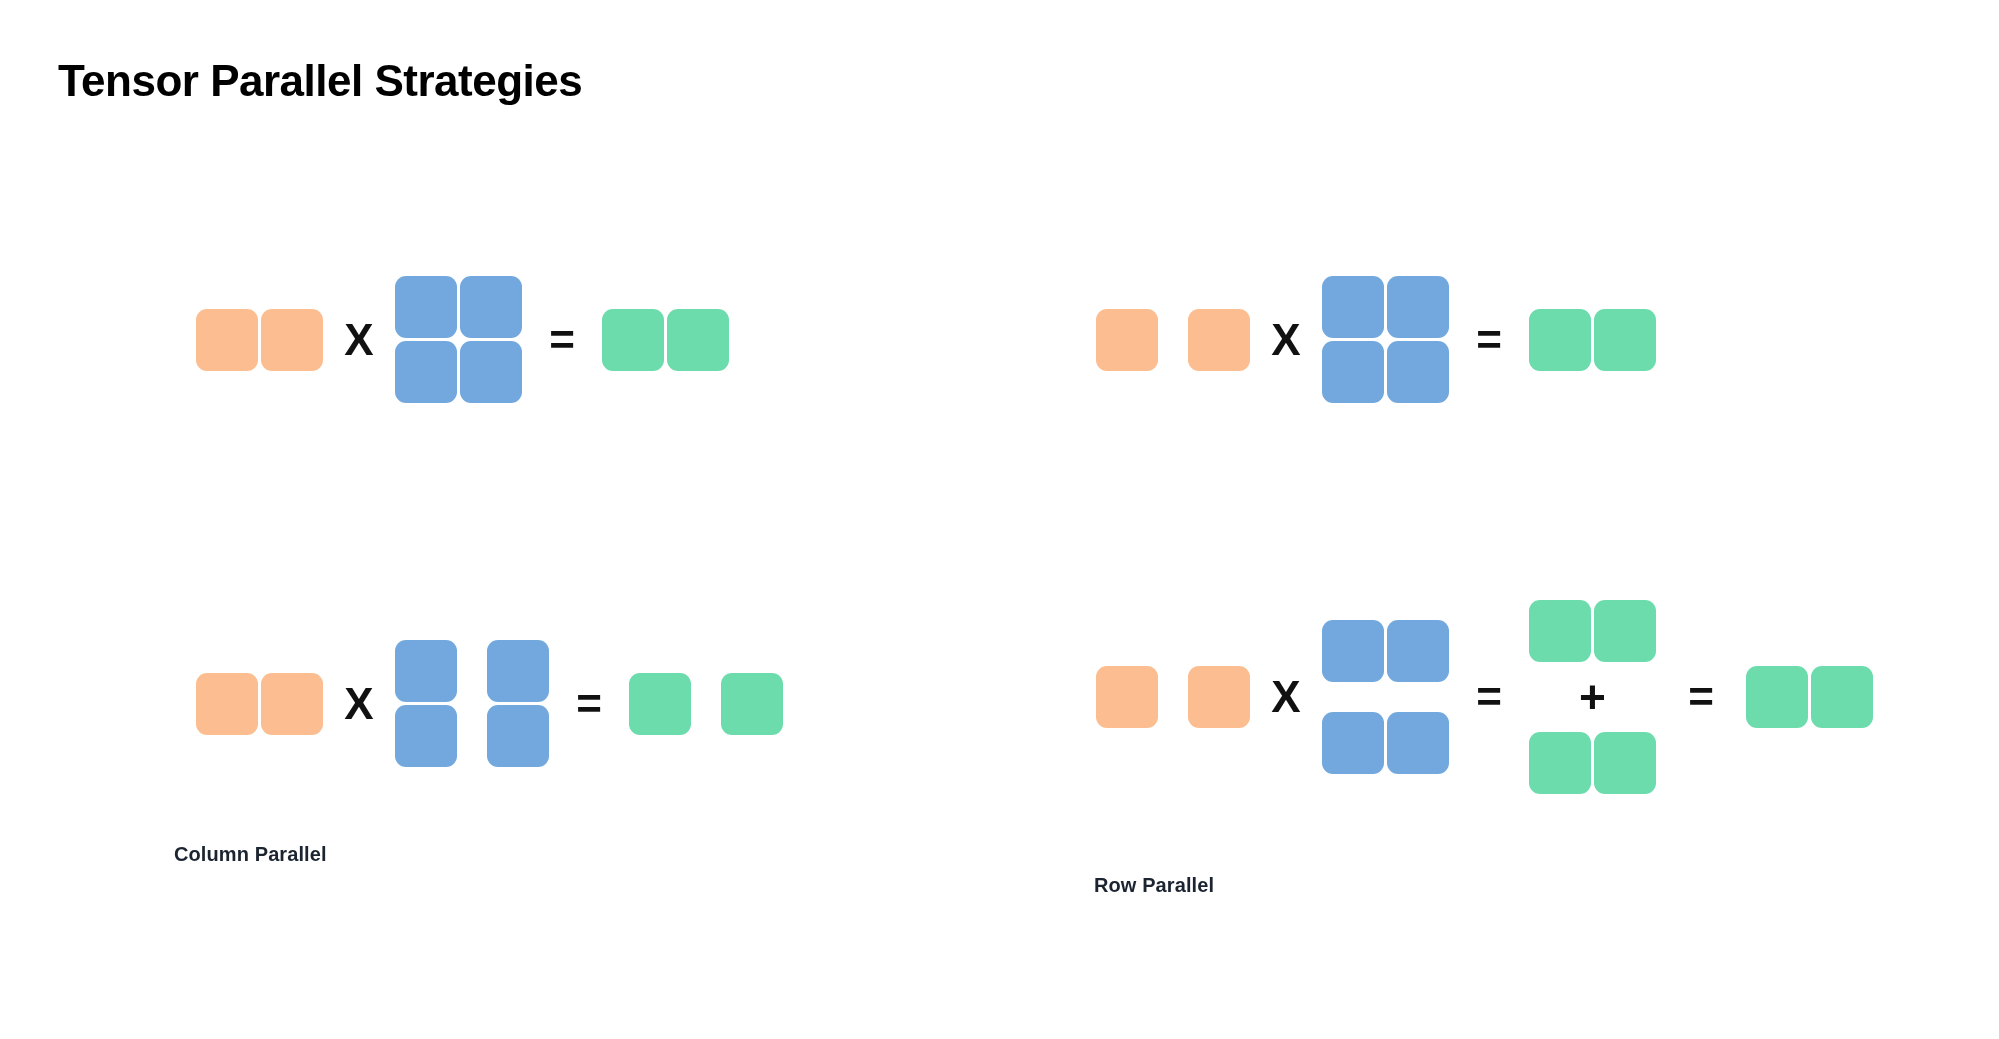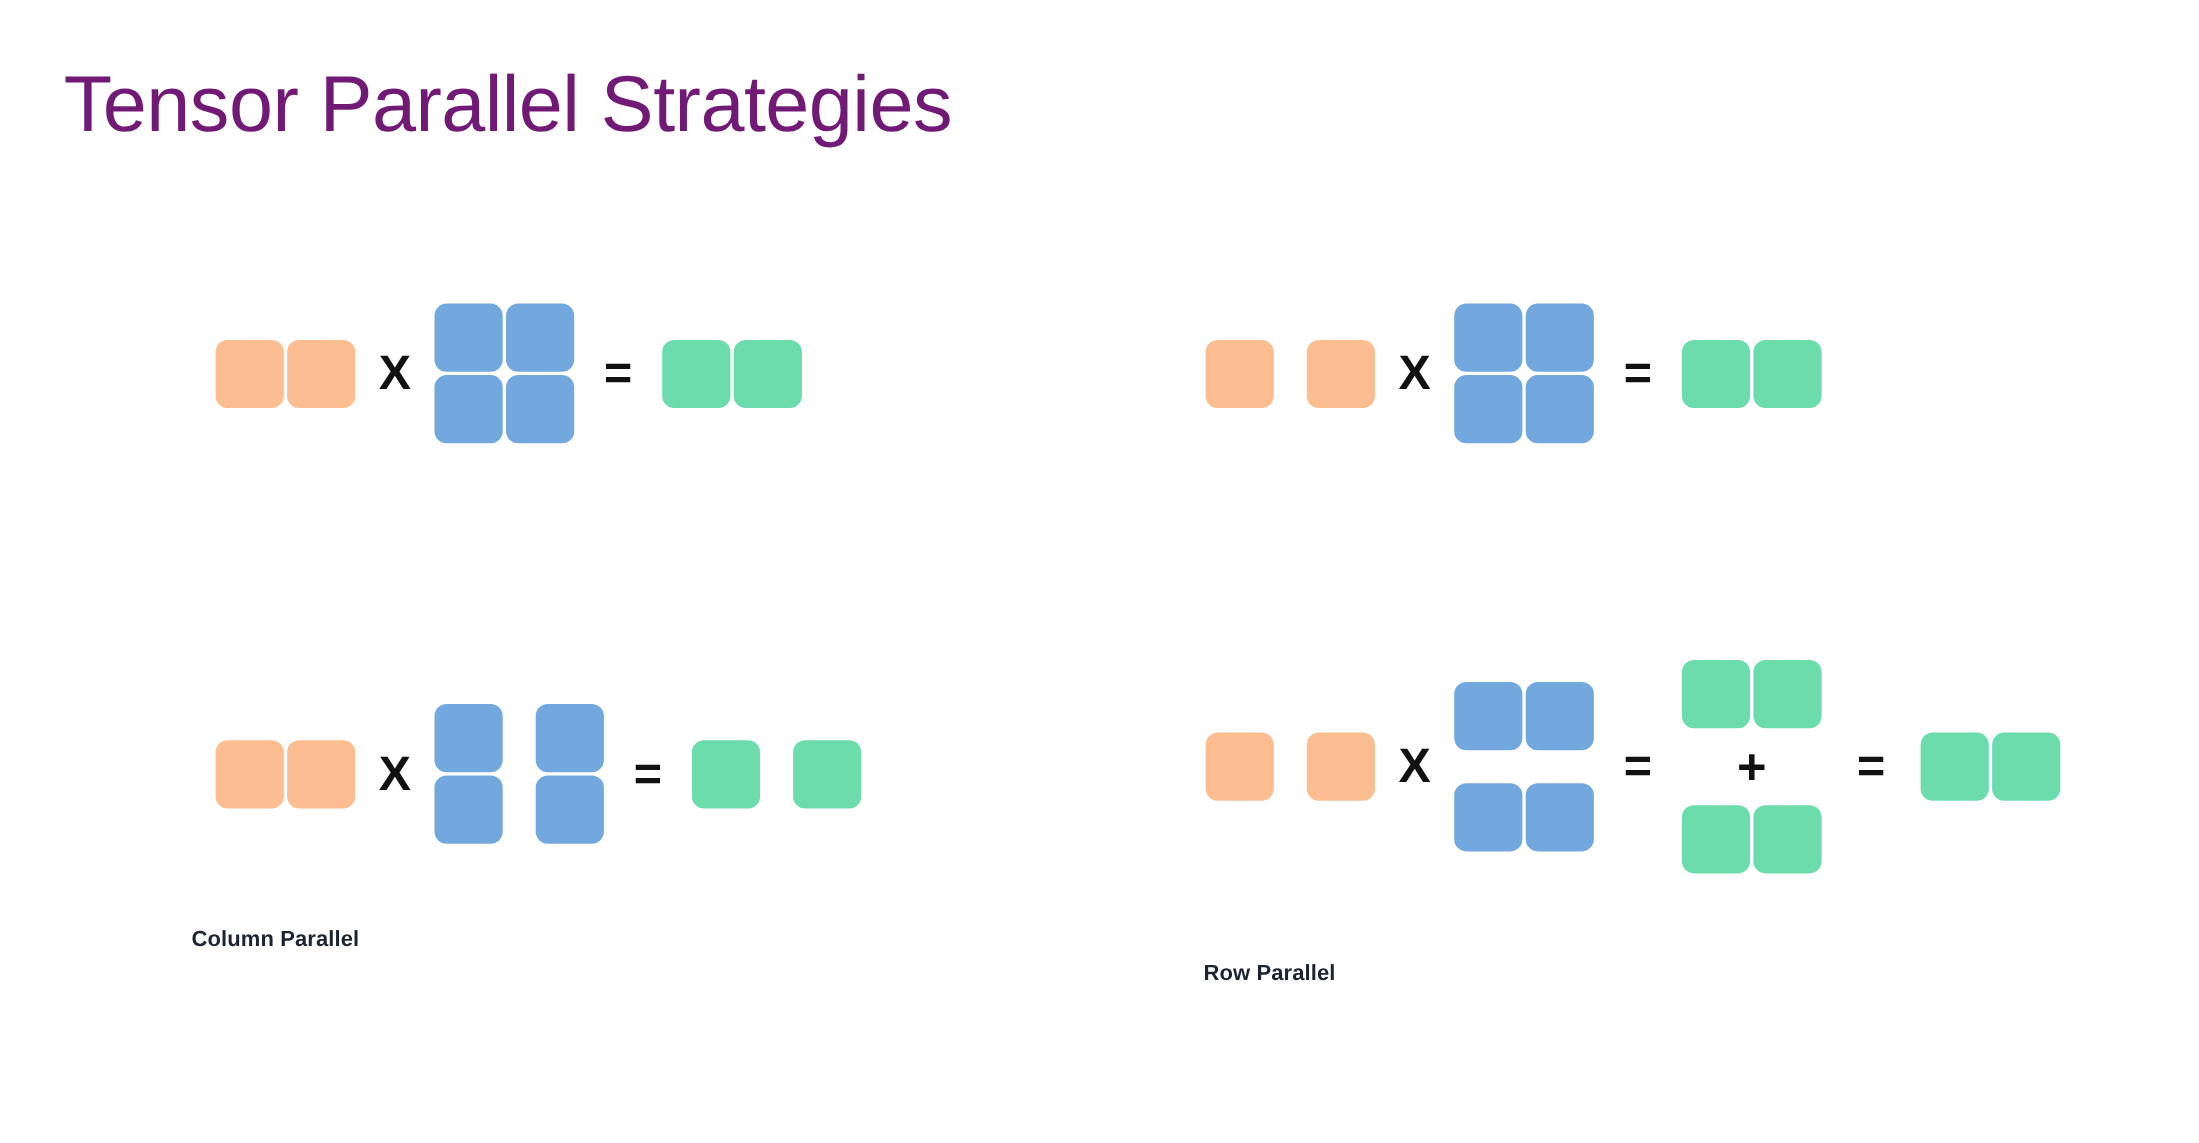--- a/index.html
+++ b/index.html
@@ -16,24 +16,24 @@
     font-family: "Liberation Sans", "DejaVu Sans", sans-serif;
     color: #1b2430;
     -webkit-font-smoothing: antialiased;
   }
 
   
   .page-title {
     position: absolute;
     left: 58px;
     top: 58px;
-    font-size: 72px;
-    font-weight: normal;
+    font-size: 44px;
+    font-weight: bold;
     letter-spacing: -0.5px;
-    color: #701a75;
+    color: #000000;
     white-space: nowrap;
     line-height: 1.05;
   }
 
   
   .panel {
     position: absolute;
   }
   #panel-column-parallel-top  { left: 196px;  top: 276px; }
   #panel-column-parallel-bot  { left: 196px;  top: 640px; }

